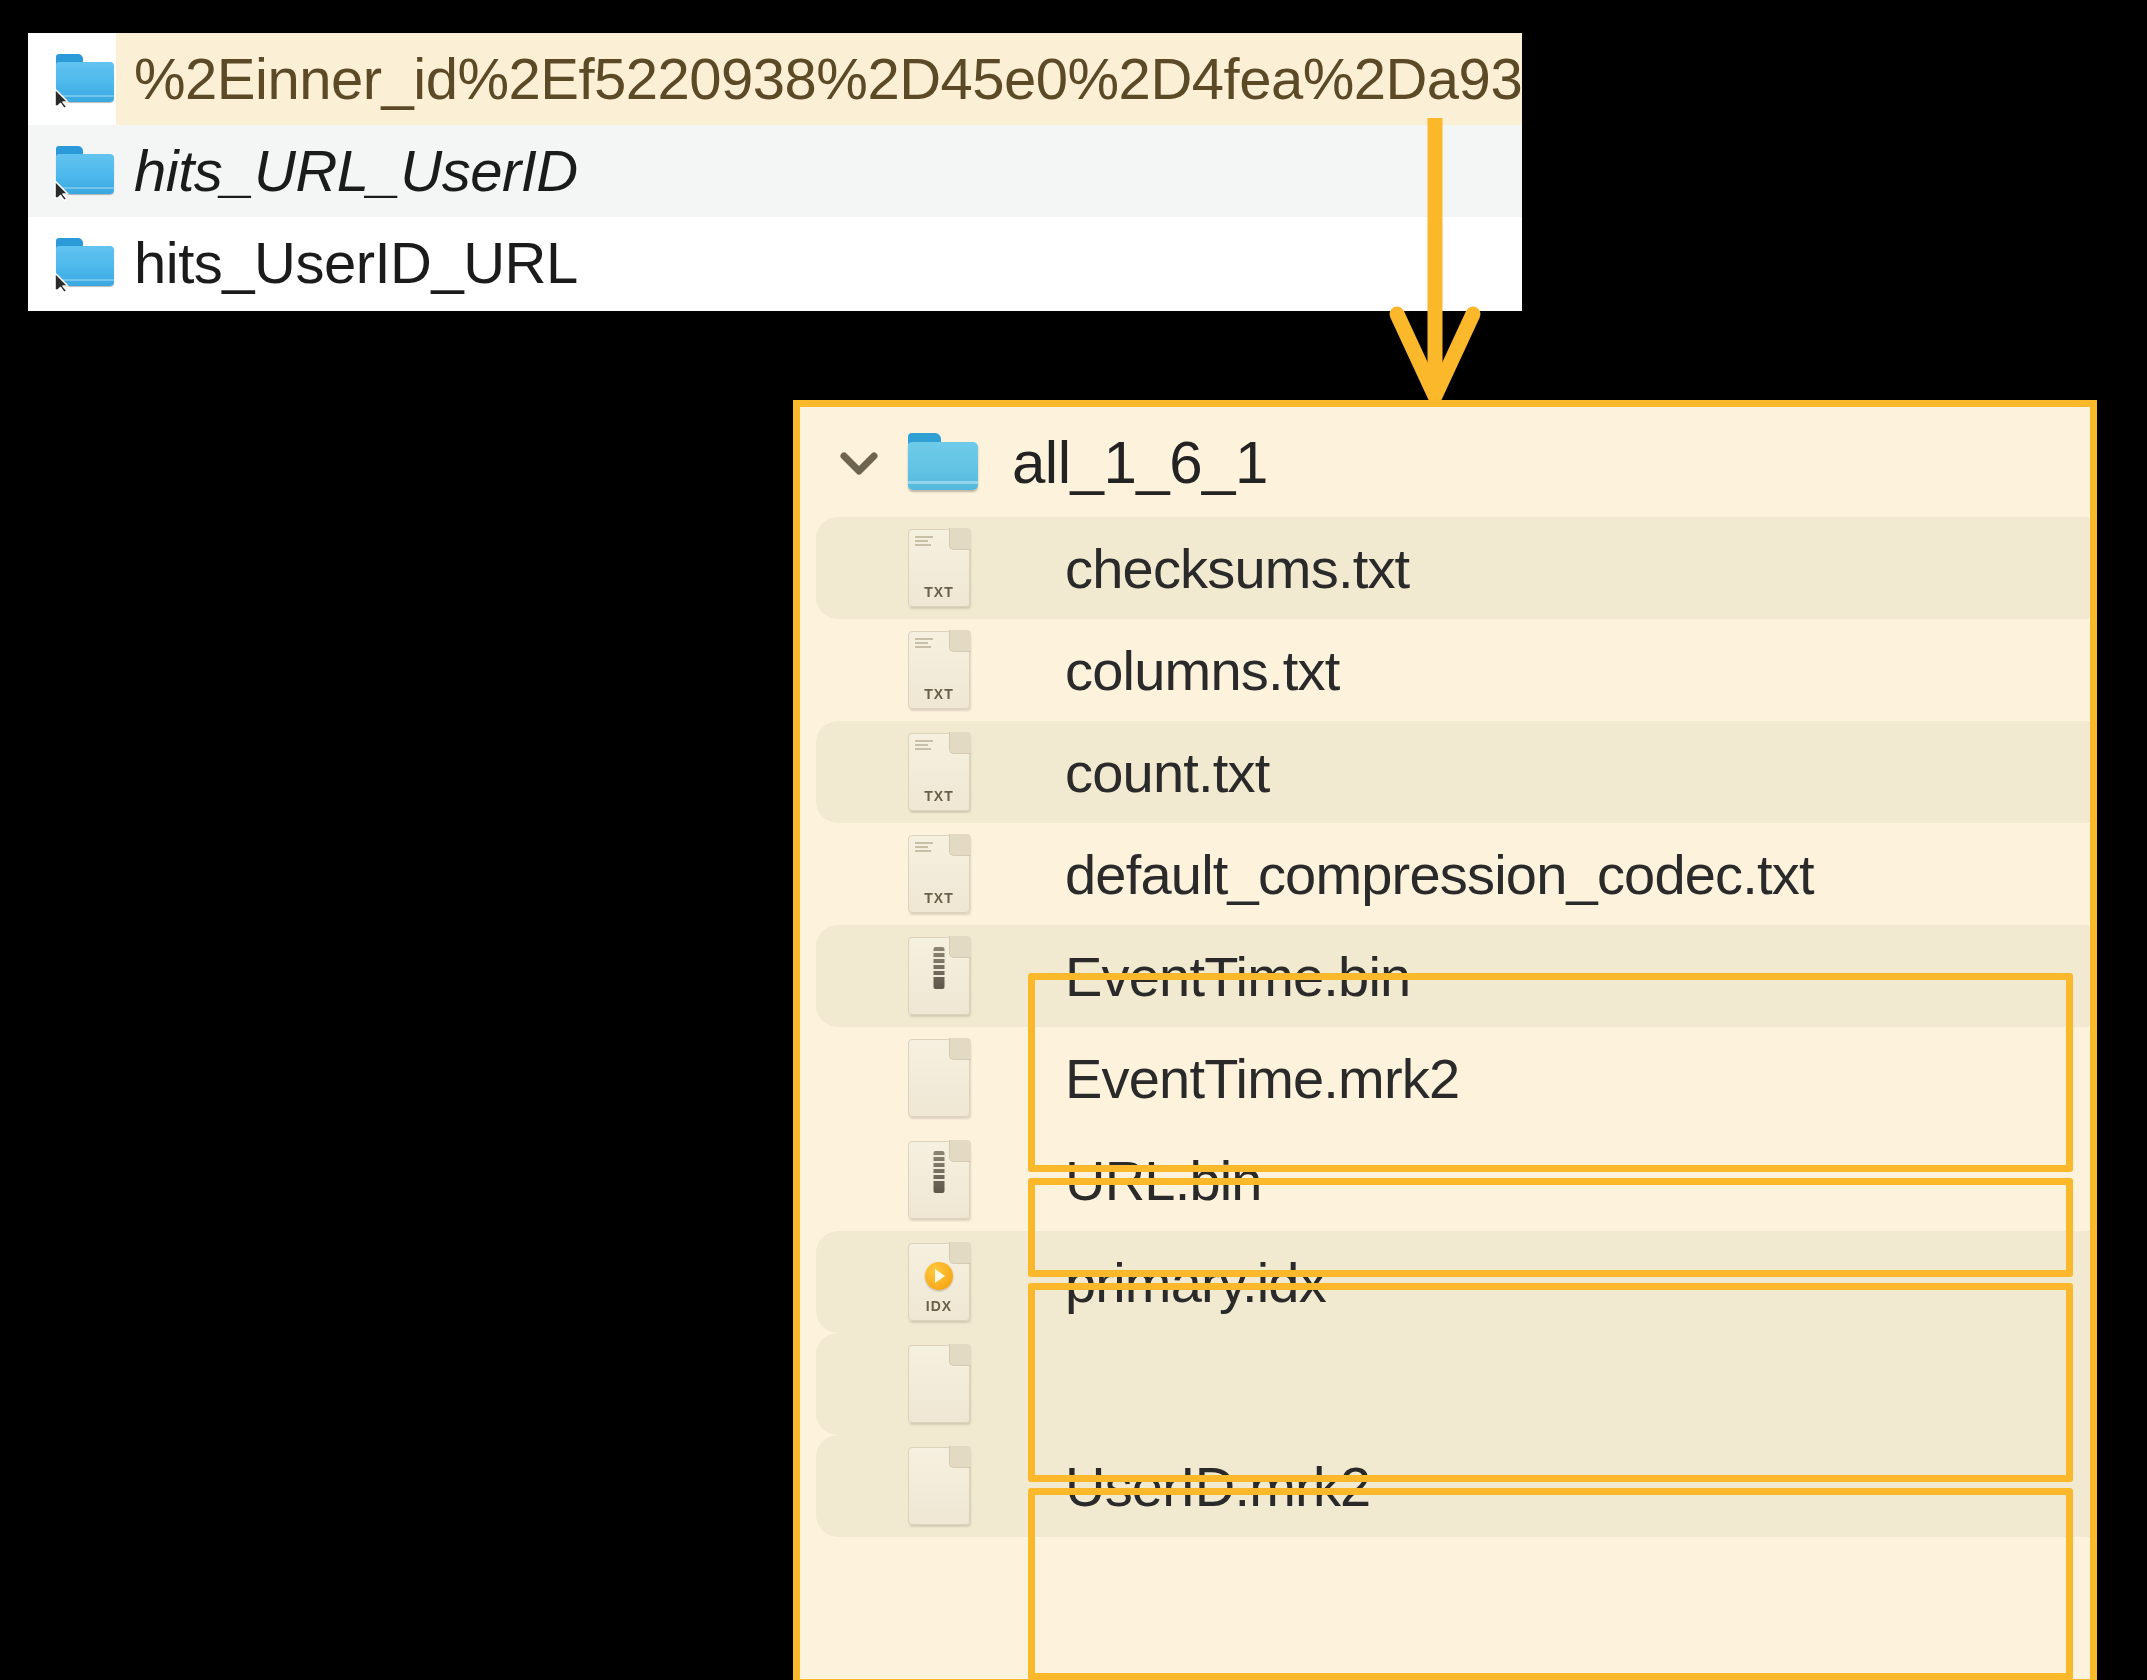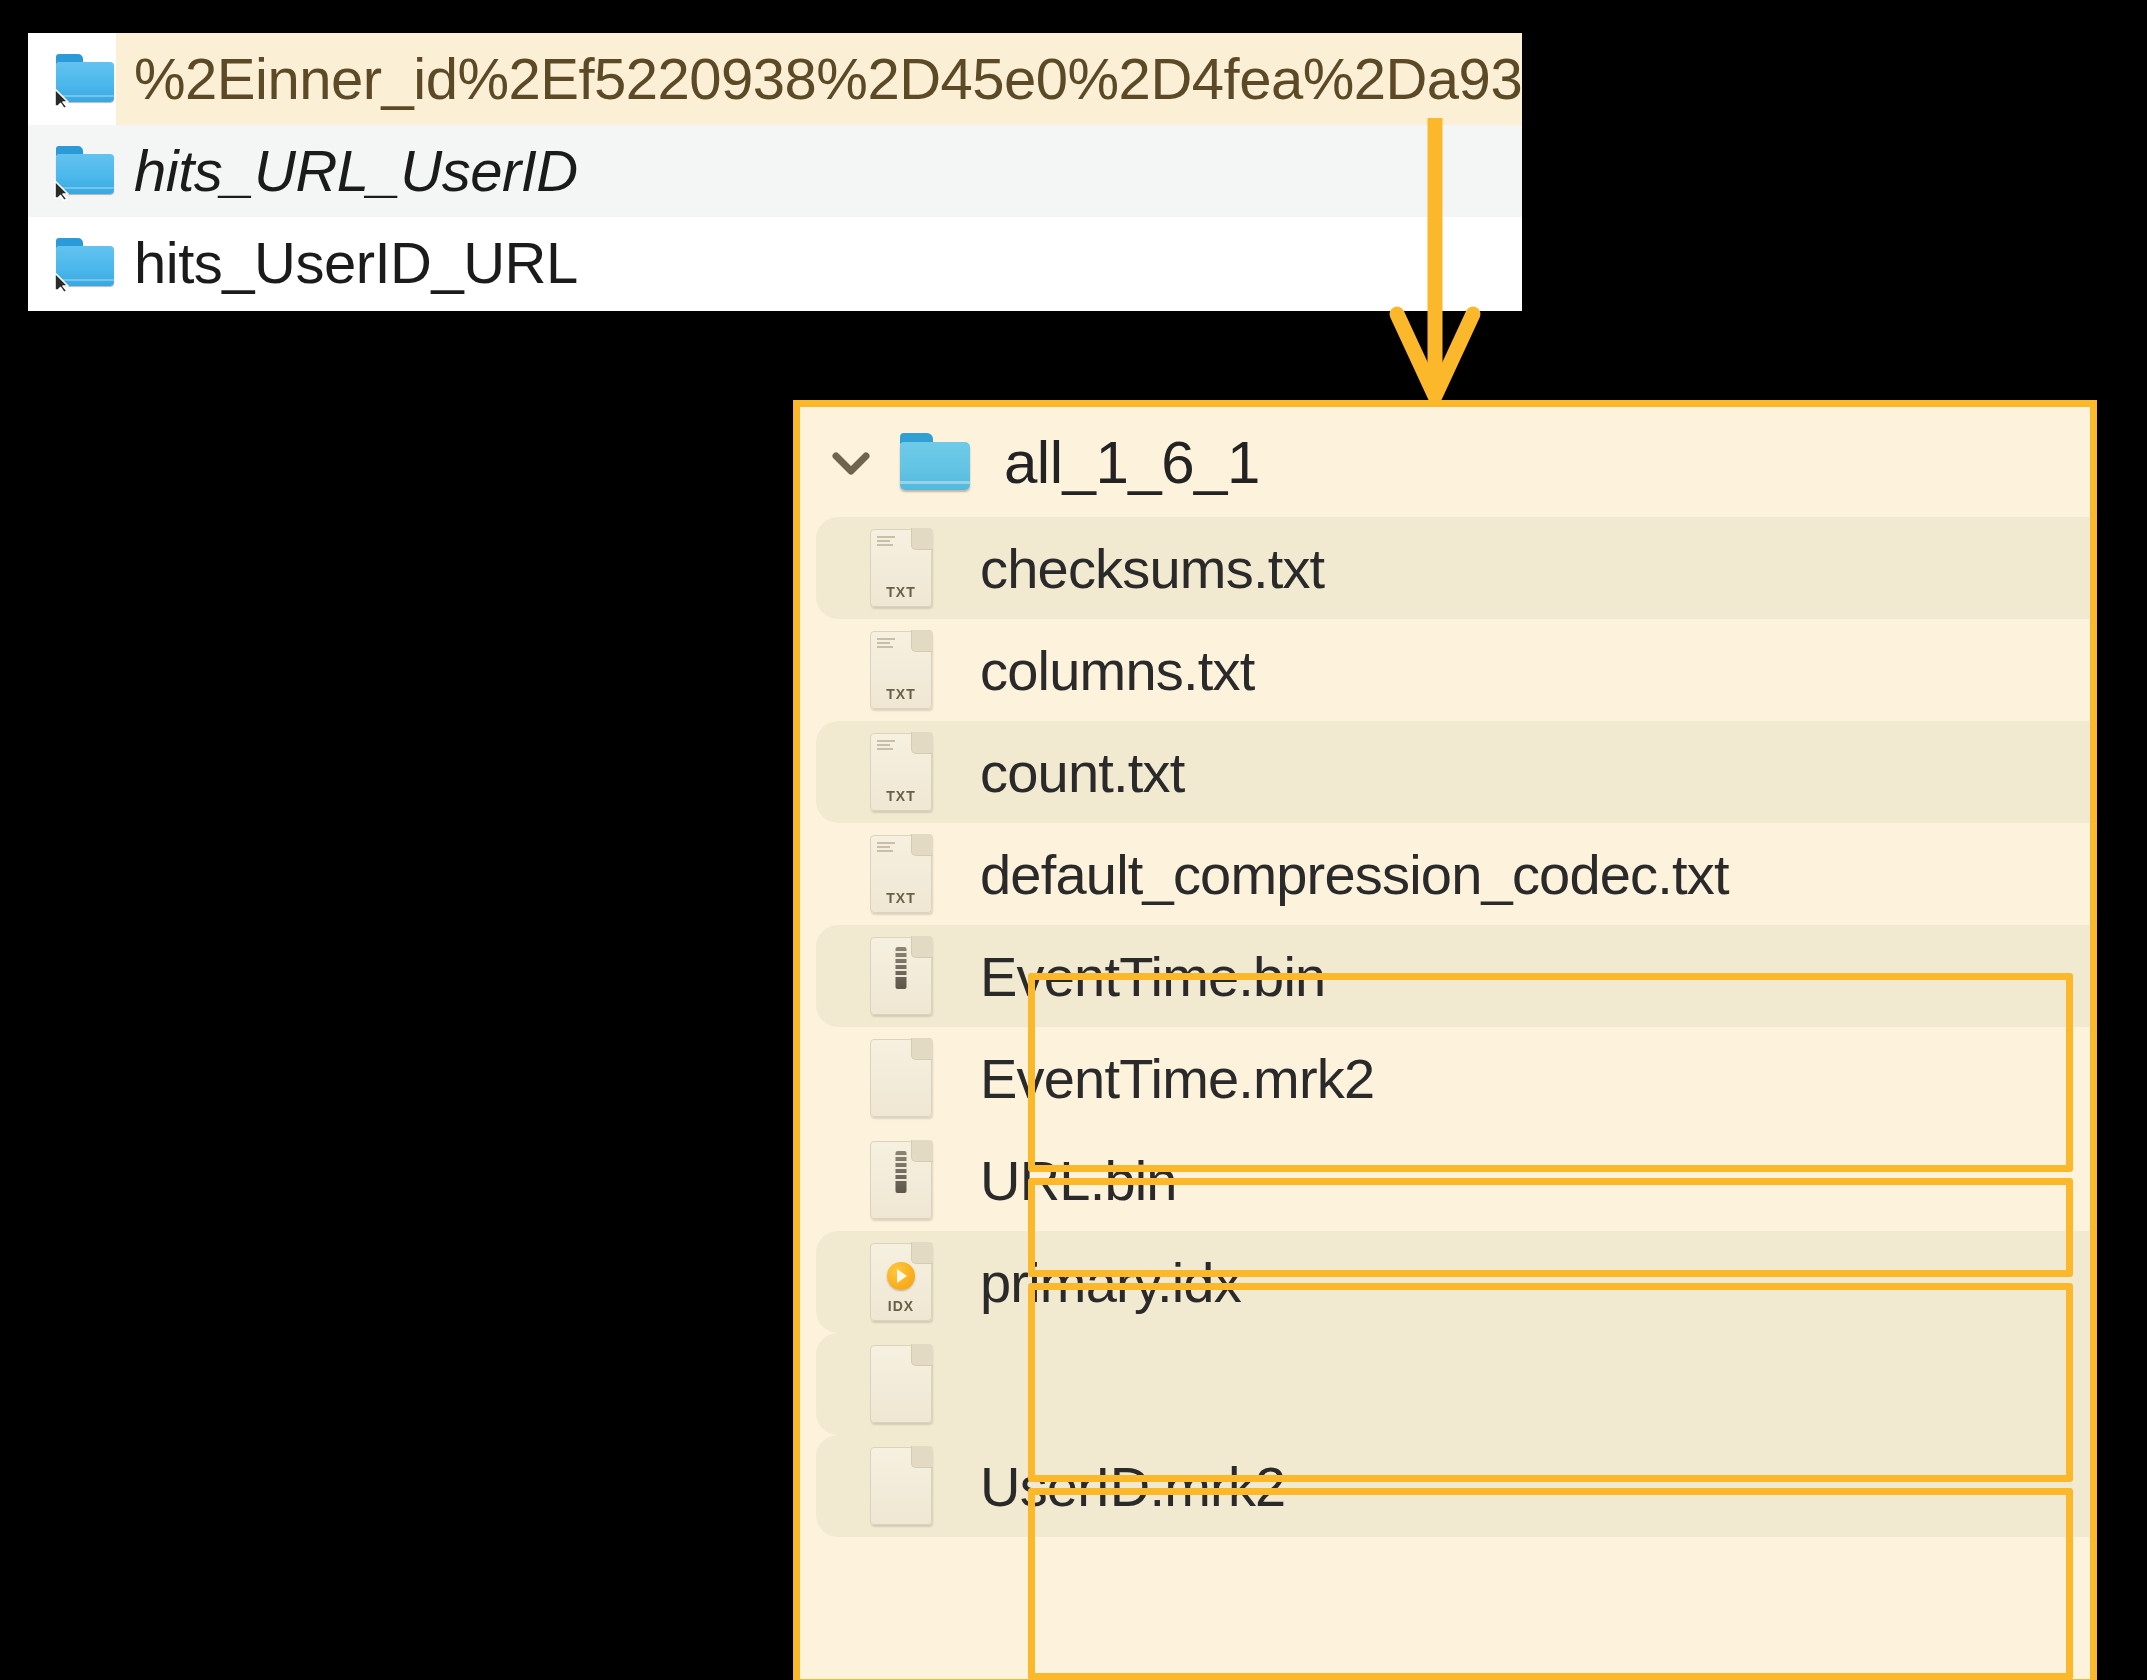--- a/index.html
+++ b/index.html
@@ -117,21 +117,21 @@
     white-space: nowrap;
   }
   .pt-row.stripe:before {
     content:"";
     position:absolute; left: 16px; right: 0; top: 0; bottom: 0;
     background: #f2ead0;
     border-radius: 22px 0 0 22px;
   }
 
   
-  .pt-row.header { height: 110px; padding-left: 24px; }
+  .pt-row.header { height: 110px; padding-left: 32px; }
 
   .chevron {
     width: 54px; height: 54px;
     flex: 0 0 auto;
     position: relative;
     z-index: 2;
   }
 
   .folder-plain {
     position: relative;
@@ -162,21 +162,21 @@
 
   .pt-row.header .pt-name {
     font-size: 60px;
     color: #232323;
     margin-left: 32px;
     letter-spacing: -0.5px;
     position: relative; z-index: 2;
   }
 
   
-  .pt-row.file { padding-left: 70px; }
+  .pt-row.file { padding-left: 108px; gap: 47px; }
 
   .file-icon {
     position: relative;
     width: 62px;
     height: 78px;
     flex: 0 0 auto;
     z-index: 2;
   }
   .file-icon .sheet {
     position:absolute; inset:0;

